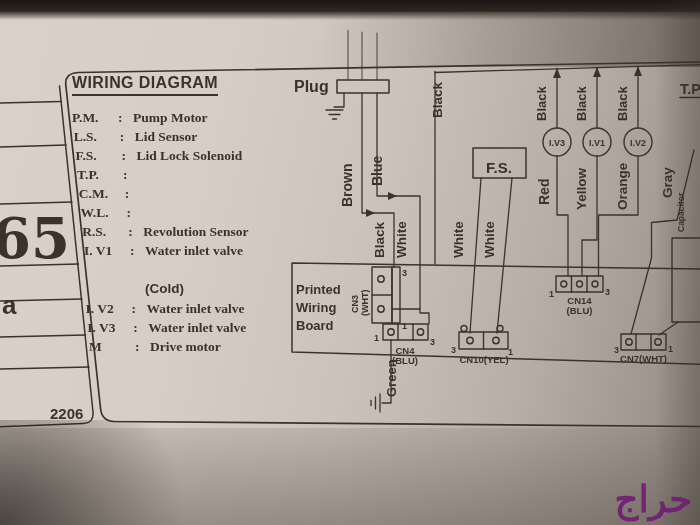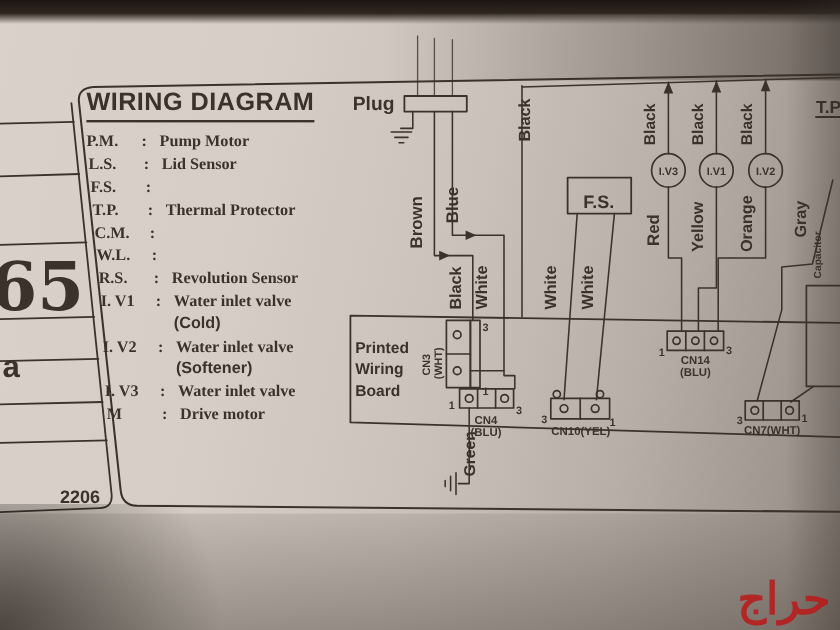--- a/index.html
+++ b/index.html
@@ -15,28 +15,28 @@
     background:linear-gradient(to right,rgba(110,100,92,0) 15%,rgba(104,95,87,0.38) 62%,rgba(72,64,58,0.55) 100%);}
   #shade-bottom{left:0;top:428px;width:700px;height:97px;
     background:linear-gradient(to bottom,rgba(128,118,110,0.22) 0%,rgba(92,84,76,0.5) 100%);}
   #shade-bottom-left{left:0;top:420px;width:280px;height:105px;
     background:radial-gradient(circle at 0% 100%,rgba(28,22,18,0.62) 0%,rgba(28,22,18,0) 62%);}
   #shade-right{left:655px;top:0;width:45px;height:525px;
     background:linear-gradient(to right,rgba(52,44,38,0) 0%,rgba(52,44,38,0.32) 100%);}
   #diagram-svg{left:0;top:0;filter:blur(0.25px);}
   
   #legend{left:0;top:0;width:700px;height:525px;color:#3b322b;filter:blur(0.2px);}
-  #legend-title{position:absolute;left:72px;top:74px;font-size:21px;font-weight:bold;
+  #legend-title{position:absolute;left:72px;top:74px;font-size:16px;font-weight:bold;
     letter-spacing:0.4px;border-bottom:2.5px solid #3b322b;padding-bottom:2px;white-space:nowrap;}
   #legend-list{position:absolute;left:72px;top:108px;font-size:13.5px;font-weight:bold;white-space:nowrap;}
   .lrow{display:flex;height:19px;line-height:19px;margin-left:calc(var(--i) * 1.7px);font-family:Liberation Serif, serif;}
   .lrow .ab{width:46px;flex:0 0 auto;}
   .lrow .co{width:6px;flex:0 0 auto;}
   .lrow .df{padding-left:9px;}
-  .lsub{height:18.5px;line-height:18.5px;padding-left:61px;margin-left:calc(var(--i) * 1.7px);}
+  .lsub{height:18.5px;line-height:18.5px;padding-left:61px;margin-left:calc(var(--i) * 1.7px);margin-top:20px;}
   
   #watermark{right:8px;bottom:4px;font-size:37px;font-weight:bold;
     letter-spacing:1px;opacity:0.88;direction:rtl;}
 </style>
 </head>
 <body>
 
 <div class="abs" id="top-strip"></div>
 <div class="abs" id="shade-top-right"></div>
 
@@ -206,25 +206,25 @@
         <span class="df">Pump Motor</span>
       </div>
     <div class="lrow" style="--i:1">
         <span class="ab">L.S.</span>
         <span class="co">:</span>
         <span class="df">Lid Sensor</span>
       </div>
     <div class="lrow" style="--i:2">
         <span class="ab">F.S.</span>
         <span class="co">:</span>
+        <span class="df">Lid Lock Solenoid</span>
       </div>
     <div class="lrow" style="--i:3">
         <span class="ab">T.P.</span>
         <span class="co">:</span>
-        <span class="df">Thermal Protector</span>
       </div>
     <div class="lrow" style="--i:4">
         <span class="ab">C.M.</span>
         <span class="co">:</span>
       </div>
     <div class="lrow" style="--i:5">
         <span class="ab">W.L.</span>
         <span class="co">:</span>
       </div>
     <div class="lrow" style="--i:6">
@@ -236,31 +236,30 @@
         <span class="ab">I. V1</span>
         <span class="co">:</span>
         <span class="df">Water inlet valve</span>
       </div>
     <div class="lsub" style="--i:7">(Cold)</div>
     <div class="lrow" style="--i:8">
         <span class="ab">I. V2</span>
         <span class="co">:</span>
         <span class="df">Water inlet valve</span>
       </div>
-    <div class="lsub" style="--i:8">(Softener)</div>
     <div class="lrow" style="--i:9">
         <span class="ab">I. V3</span>
         <span class="co">:</span>
         <span class="df">Water inlet valve</span>
       </div>
     <div class="lrow" style="--i:10">
         <span class="ab">M</span>
         <span class="co">:</span>
         <span class="df">Drive motor</span>
       </div>
   </div>
 </div>
 
 <div class="abs" id="shade-bottom"></div>
 <div class="abs" id="shade-bottom-left"></div>
 <div class="abs" id="shade-right"></div>
 
-<div class="abs" id="watermark" style="color: #b91c1c; margin-left: 45px;">حراج</div>
+<div class="abs" id="watermark" style="color: #701a75; margin-left: 45px;">حراج</div>
 
 </body></html>

